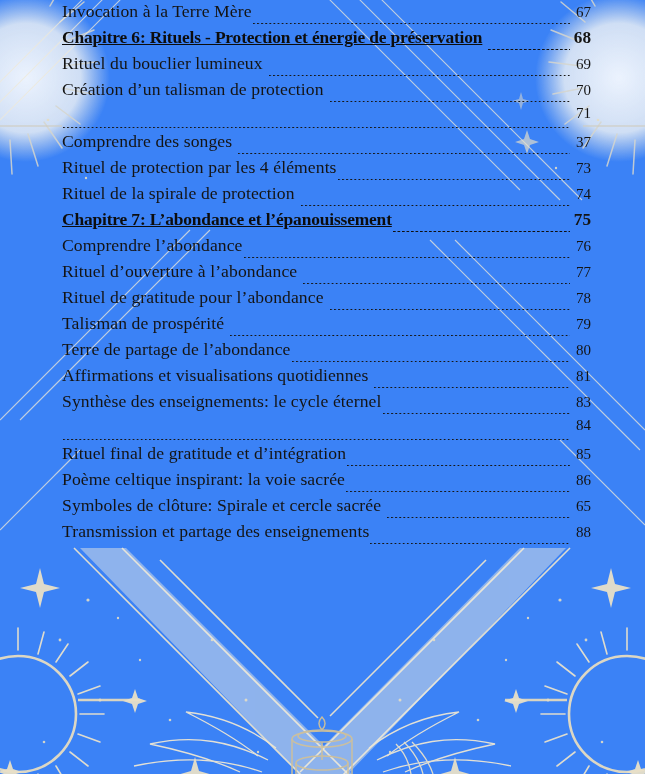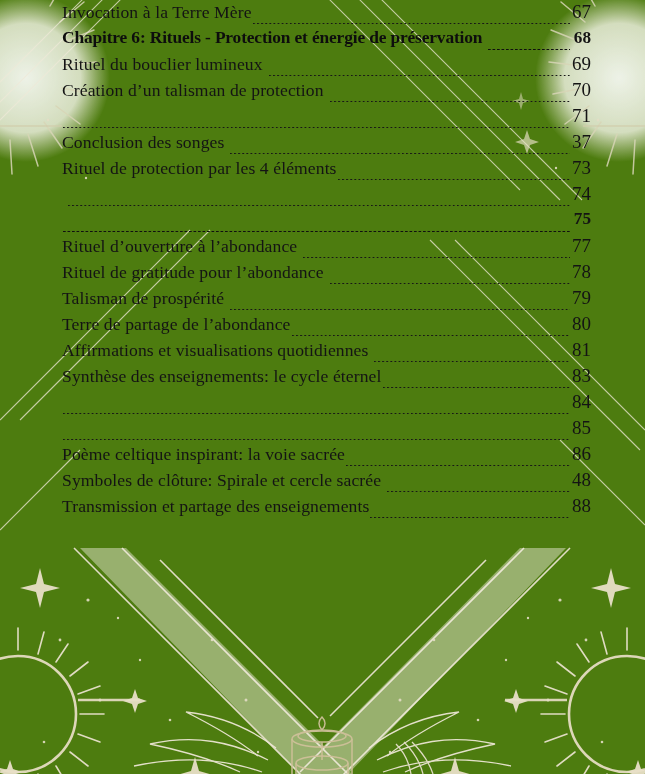--- a/index.html
+++ b/index.html
@@ -12,21 +12,21 @@
     background: #ffffff;
     font-family: "Liberation Serif", "DejaVu Serif", serif;
     overflow: hidden;
     position: relative;
   }
 
   #page {
     position: relative;
     width: 645px;
     height: 774px;
-    background: #4d7c0f;
+    background: #3b82f6;
     overflow: hidden;
   }
 
   
   #decor {
     position: absolute;
     inset: 0;
     width: 645px;
     height: 774px;
     pointer-events: none;
@@ -57,20 +57,21 @@
     color: #141414;
     letter-spacing: 0.1px;
     flex: 0 0 auto;
   }
 
   .toc-row.chapter .toc-title {
     font-weight: bold;
     font-size: 17.4px;
     letter-spacing: -0.15px;
     color: #0d0d0d;
+    text-decoration: underline;
   }
 
   .toc-leader {
     flex: 1 1 auto;
     min-width: 6px;
     position: relative;
     height: 1px;
     margin: 0 0px 0 1px;
     overflow: hidden;
     align-self: flex-end;
@@ -88,21 +89,21 @@
     background-repeat: repeat-x;
   }
   .toc-row.chapter .toc-leader::before {
     background-image: radial-gradient(circle at 1.25px 1.25px, #0f0f0f 1.25px, transparent 1.35px);
     background-size: 4.5px 2.5px;
   }
   .toc-row.gap-lead .toc-leader::before { left: 5px; }
 
   .toc-page {
     flex: 0 0 auto;
-    font-size: 19px;
+    font-size: 15px;
     color: #141414;
     text-align: right;
     min-width: 21px;
     letter-spacing: 0px;
   }
   .toc-row.chapter .toc-page {
     font-weight: bold;
     font-size: 17.2px;
     text-align: right;
   }
@@ -330,37 +331,44 @@
       <div class="toc-row gap-lead">
         <span class="toc-title">Création d’un talisman de protection</span>
         <span class="toc-leader"></span>
         <span class="toc-page">70</span>
       </div>
       <div class="toc-row">
         <span class="toc-leader"></span>
         <span class="toc-page">71</span>
       </div>
       <div class="toc-row gap-lead">
-        <span class="toc-title">Conclusion des songes</span>
+        <span class="toc-title">Comprendre des songes</span>
         <span class="toc-leader"></span>
         <span class="toc-page">37</span>
       </div>
       <div class="toc-row">
         <span class="toc-title">Rituel de protection par les 4 éléments</span>
         <span class="toc-leader"></span>
         <span class="toc-page">73</span>
       </div>
       <div class="toc-row gap-lead">
+        <span class="toc-title">Rituel de la spirale de protection</span>
         <span class="toc-leader"></span>
         <span class="toc-page">74</span>
       </div>
       <div class="toc-row chapter">
+        <span class="toc-title">Chapitre 7: L’abondance et l’épanouissement</span>
         <span class="toc-leader"></span>
         <span class="toc-page">75</span>
       </div>
+      <div class="toc-row">
+        <span class="toc-title">Comprendre l’abondance</span>
+        <span class="toc-leader"></span>
+        <span class="toc-page">76</span>
+      </div>
       <div class="toc-row gap-lead">
         <span class="toc-title">Rituel d’ouverture à l’abondance</span>
         <span class="toc-leader"></span>
         <span class="toc-page">77</span>
       </div>
       <div class="toc-row gap-lead">
         <span class="toc-title">Rituel de gratitude pour l’abondance</span>
         <span class="toc-leader"></span>
         <span class="toc-page">78</span>
       </div>
@@ -382,32 +390,33 @@
       <div class="toc-row">
         <span class="toc-title">Synthèse des enseignements: le cycle éternel</span>
         <span class="toc-leader"></span>
         <span class="toc-page">83</span>
       </div>
       <div class="toc-row">
         <span class="toc-leader"></span>
         <span class="toc-page">84</span>
       </div>
       <div class="toc-row">
+        <span class="toc-title">Rituel final de gratitude et d’intégration</span>
         <span class="toc-leader"></span>
         <span class="toc-page">85</span>
       </div>
       <div class="toc-row">
         <span class="toc-title">Poème celtique inspirant: la voie sacrée</span>
         <span class="toc-leader"></span>
         <span class="toc-page">86</span>
       </div>
       <div class="toc-row gap-lead">
         <span class="toc-title">Symboles de clôture: Spirale et cercle sacrée</span>
         <span class="toc-leader"></span>
-        <span class="toc-page">48</span>
+        <span class="toc-page">65</span>
       </div>
       <div class="toc-row">
         <span class="toc-title">Transmission et partage des enseignements</span>
         <span class="toc-leader"></span>
         <span class="toc-page">88</span>
       </div>
     </div>
 
 </div>
 

